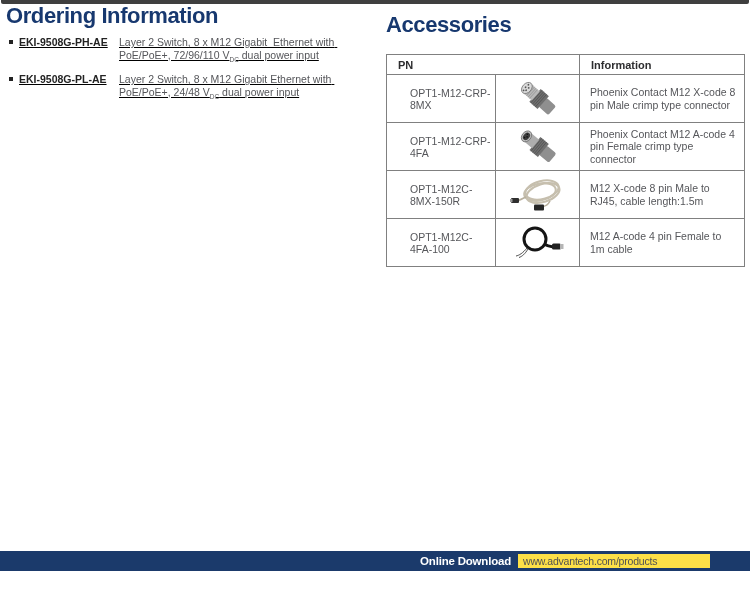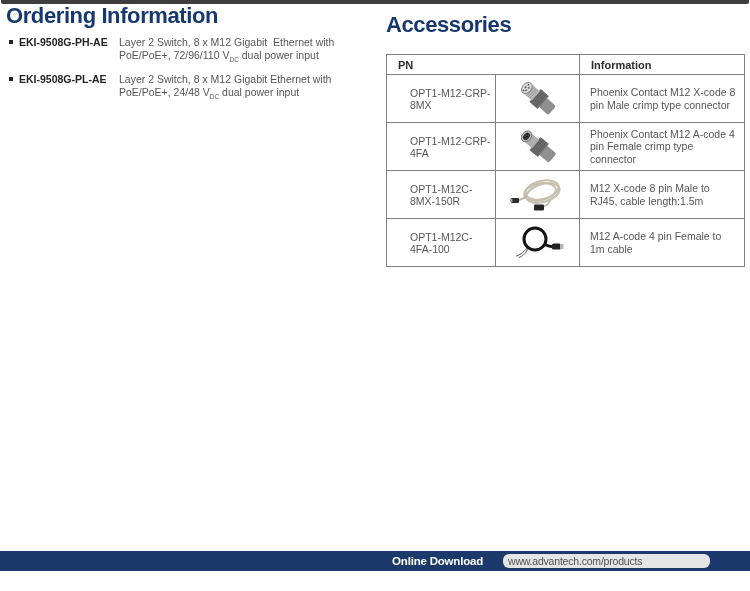--- a/index.html
+++ b/index.html
@@ -30,20 +30,21 @@
   .ordering {
     position: absolute;
     left: 6px; top: 4px;
     width: 374px;
   }
   .order-list { margin-top: 8px; }
   .order-item {
     display: flex;
     align-items: flex-start;
     margin-bottom: 7px;
+    text-decoration: underline;
   }
   .bullet {
     width: 4px; height: 4px;
     background: #222222;
     margin: 4px 6px 0 3px;
     flex: 0 0 auto;
   }
   .order-pn {
     width: 100px;
     flex: 0 0 auto;
@@ -98,37 +99,35 @@
   .download-bar {
     position: absolute;
     left: 0; top: 551px;
     width: 750px; height: 20px;
     background: #1b3a6b;
     display: flex;
     align-items: center;
     justify-content: flex-end;
     padding-right: 40px;
     box-sizing: border-box;
-    gap: 13px;
   }
   .dl-label {
     color: #ffffff;
     font-weight: bold;
     font-size: 11.5px;
     margin-right: 7px;
     letter-spacing: -0.2px;
   }
   .url-box {
-    background: #e5e5e5;
-    width: 207px; height: 14px;
+    background: #fde047;
+    width: 192px; height: 14px;
     display: flex;
     align-items: center;
     padding-left: 5px;
     box-sizing: border-box;
-    border-radius: 6px;
   }
   .url-text {
     font-size: 10.5px;
     color: #4f5154;
     letter-spacing: -0.2px;
   }
 </style>
 </head>
 <body>
 

